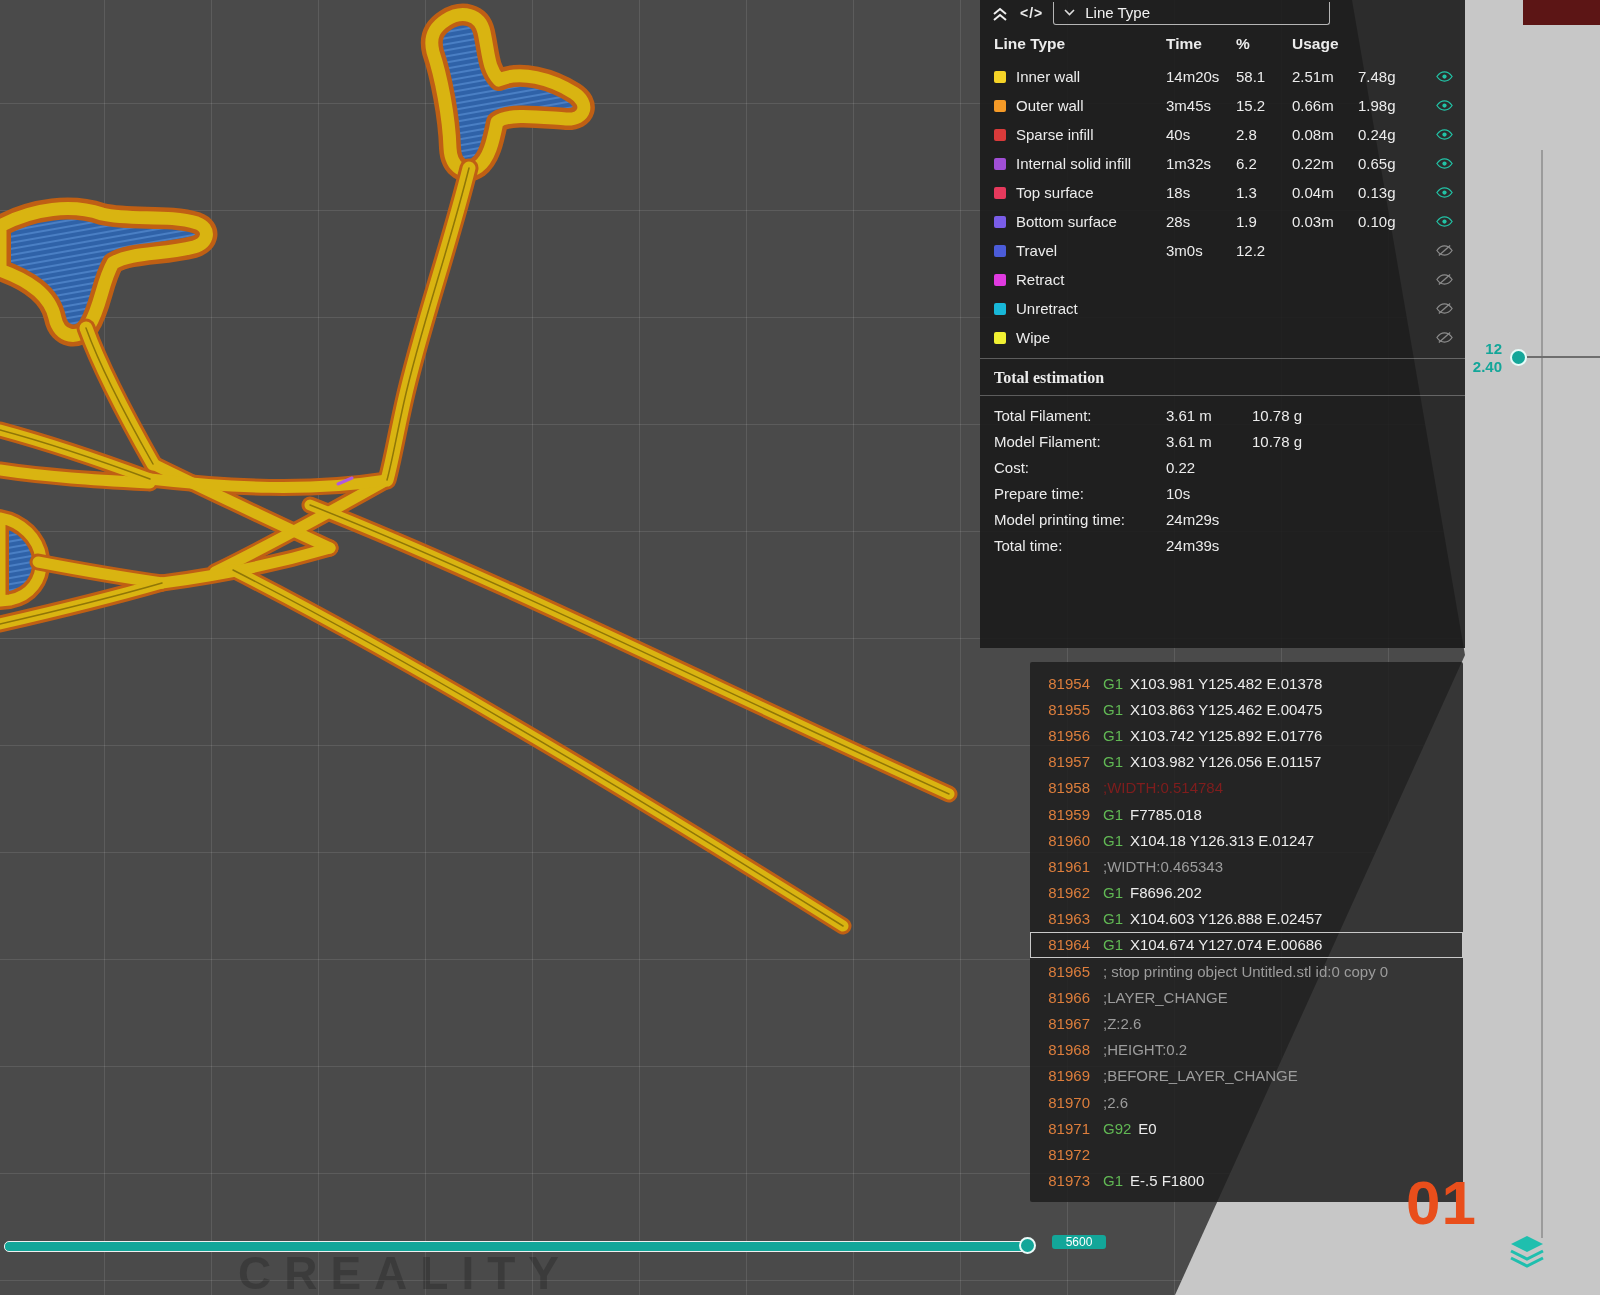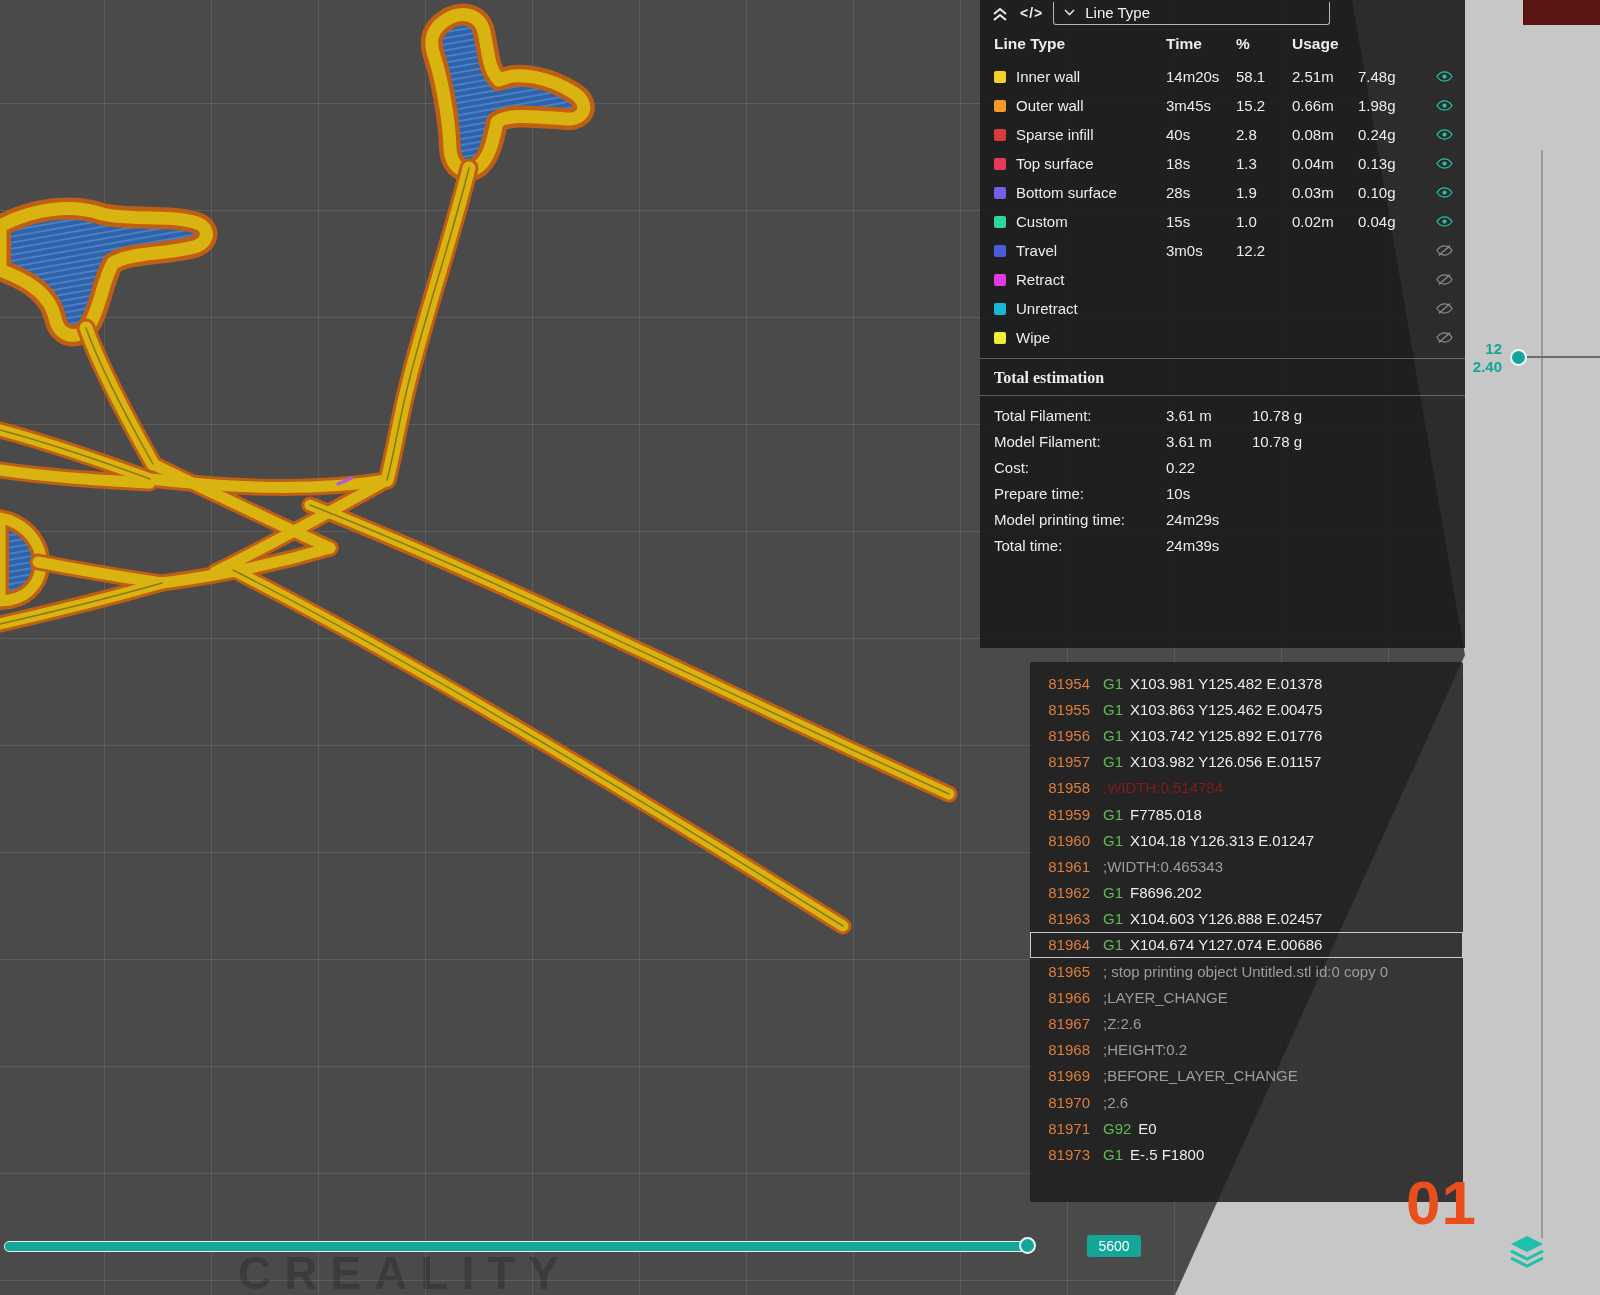--- a/index.html
+++ b/index.html
@@ -61,22 +61,22 @@
   .v-label{position:absolute;z-index:5;font-size:15px;font-weight:700;text-align:right;}
   .v-label.top{left:1462px;top:340px;width:40px;}
   .v-label.bot{left:1456px;top:358px;width:46px;}
   .red-box{position:absolute;left:1523px;top:0;width:77px;height:25px;background:#5c1515;z-index:6;}
 
   
   .h-track{position:absolute;left:4px;top:1241px;width:1026px;height:9px;border-radius:5px;
     border:1px solid #f0f0f0;z-index:6;cursor:pointer;}
   .h-handle{position:absolute;left:1019px;top:1237px;width:17px;height:17px;border-radius:50%;
     box-sizing:border-box;border:2px solid #eafaf8;z-index:7;cursor:grab;}
-  .h-value{position:absolute;left:1087px;top:1235px;min-width:48px;height:22px;border-radius:3px;
-    color:#fff;font-size:14px;display:flex;align-items:center;justify-content:center;
+  .h-value{position:absolute;left:1052px;top:1235px;min-width:48px;height:14px;border-radius:3px;
+    color:#fff;font-size:12px;display:flex;align-items:center;justify-content:center;
     z-index:7;padding:0 3px;}
 
   
   .frame-badge{position:absolute;left:1406px;top:1172px;font-size:62px;font-weight:700;
     color:#e94e1b;letter-spacing:1px;z-index:6;line-height:1;}
   .layers-btn{position:absolute;left:1506px;top:1231px;width:42px;height:42px;z-index:7;cursor:pointer;}
 </style>
 </head>
 <body>
 
@@ -205,20 +205,34 @@
           <span class="cell">0.08m</span>
           <span class="cell">0.24g</span>
           <span class="eye">
             <svg width="17" height="13" viewBox="0 0 24 17">
               <path d="M12 2C6.5 2 2.6 6.6 1.3 8.5 2.6 10.4 6.5 15 12 15s9.4-4.6 10.7-6.5C21.4 6.6 17.5 2 12 2z" fill="none" stroke="#22c3a6" stroke-width="1.8"></path>
               <circle cx="12" cy="8.5" r="3" fill="#22c3a6"></circle>
             </svg>
           </span>
         </div>
         <div class="lt-row">
+          <span class="sw" style="background:#a14fd6"></span>
+          <span class="cell">Internal solid infill</span>
+          <span class="cell">1m32s</span>
+          <span class="cell">6.2</span>
+          <span class="cell">0.22m</span>
+          <span class="cell">0.65g</span>
+          <span class="eye">
+            <svg width="17" height="13" viewBox="0 0 24 17">
+              <path d="M12 2C6.5 2 2.6 6.6 1.3 8.5 2.6 10.4 6.5 15 12 15s9.4-4.6 10.7-6.5C21.4 6.6 17.5 2 12 2z" fill="none" stroke="#22c3a6" stroke-width="1.8"></path>
+              <circle cx="12" cy="8.5" r="3" fill="#22c3a6"></circle>
+            </svg>
+          </span>
+        </div>
+        <div class="lt-row">
           <span class="sw" style="background:#e6395c"></span>
           <span class="cell">Top surface</span>
           <span class="cell">18s</span>
           <span class="cell">1.3</span>
           <span class="cell">0.04m</span>
           <span class="cell">0.13g</span>
           <span class="eye">
             <svg width="17" height="13" viewBox="0 0 24 17">
               <path d="M12 2C6.5 2 2.6 6.6 1.3 8.5 2.6 10.4 6.5 15 12 15s9.4-4.6 10.7-6.5C21.4 6.6 17.5 2 12 2z" fill="none" stroke="#22c3a6" stroke-width="1.8"></path>
               <circle cx="12" cy="8.5" r="3" fill="#22c3a6"></circle>
@@ -233,34 +247,20 @@
           <span class="cell">0.03m</span>
           <span class="cell">0.10g</span>
           <span class="eye">
             <svg width="17" height="13" viewBox="0 0 24 17">
               <path d="M12 2C6.5 2 2.6 6.6 1.3 8.5 2.6 10.4 6.5 15 12 15s9.4-4.6 10.7-6.5C21.4 6.6 17.5 2 12 2z" fill="none" stroke="#22c3a6" stroke-width="1.8"></path>
               <circle cx="12" cy="8.5" r="3" fill="#22c3a6"></circle>
             </svg>
           </span>
         </div>
         <div class="lt-row">
-          <span class="sw" style="background:#2bd9a0"></span>
-          <span class="cell">Custom</span>
-          <span class="cell">15s</span>
-          <span class="cell">1.0</span>
-          <span class="cell">0.02m</span>
-          <span class="cell">0.04g</span>
-          <span class="eye">
-            <svg width="17" height="13" viewBox="0 0 24 17">
-              <path d="M12 2C6.5 2 2.6 6.6 1.3 8.5 2.6 10.4 6.5 15 12 15s9.4-4.6 10.7-6.5C21.4 6.6 17.5 2 12 2z" fill="none" stroke="#22c3a6" stroke-width="1.8"></path>
-              <circle cx="12" cy="8.5" r="3" fill="#22c3a6"></circle>
-            </svg>
-          </span>
-        </div>
-        <div class="lt-row">
           <span class="sw" style="background:#4b5cd9"></span>
           <span class="cell">Travel</span>
           <span class="cell">3m0s</span>
           <span class="cell">12.2</span>
           <span class="cell"></span>
           <span class="cell"></span>
           <span class="eye">
             <svg width="17" height="13" viewBox="0 0 24 17">
               <path d="M12 2C6.5 2 2.6 6.6 1.3 8.5 2.6 10.4 6.5 15 12 15s9.4-4.6 10.7-6.5C21.4 6.6 17.5 2 12 2z" fill="none" stroke="#8b8b8b" stroke-width="1.8"></path>
               <line x1="4" y1="15.5" x2="20" y2="1.5" stroke="#8b8b8b" stroke-width="1.8"></line>
@@ -424,20 +424,25 @@
           <span class="gc-comment" style="color:#9c9c9c">;BEFORE_LAYER_CHANGE</span>
         </div>
         <div class="gc-row">
           <span class="gc-num" style="color:#dd7e3c">81970</span>
           <span class="gc-comment" style="color:#9c9c9c">;2.6</span>
         </div>
         <div class="gc-row">
           <span class="gc-num" style="color:#dd7e3c">81971</span>
           <span class="gc-cmd" style="color:#61b854">G92</span>
           <span class="gc-args">E0</span>
+        </div>
+        <div class="gc-row">
+          <span class="gc-num" style="color:#dd7e3c">81972</span>
+          <span class="gc-cmd" style="color:#61b854"></span>
+          <span class="gc-args"></span>
         </div>
         <div class="gc-row">
           <span class="gc-num" style="color:#dd7e3c">81973</span>
           <span class="gc-cmd" style="color:#61b854">G1</span>
           <span class="gc-args">E-.5 F1800</span>
         </div>
       </div>
   </div>
 
   <div class="v-track"></div>

